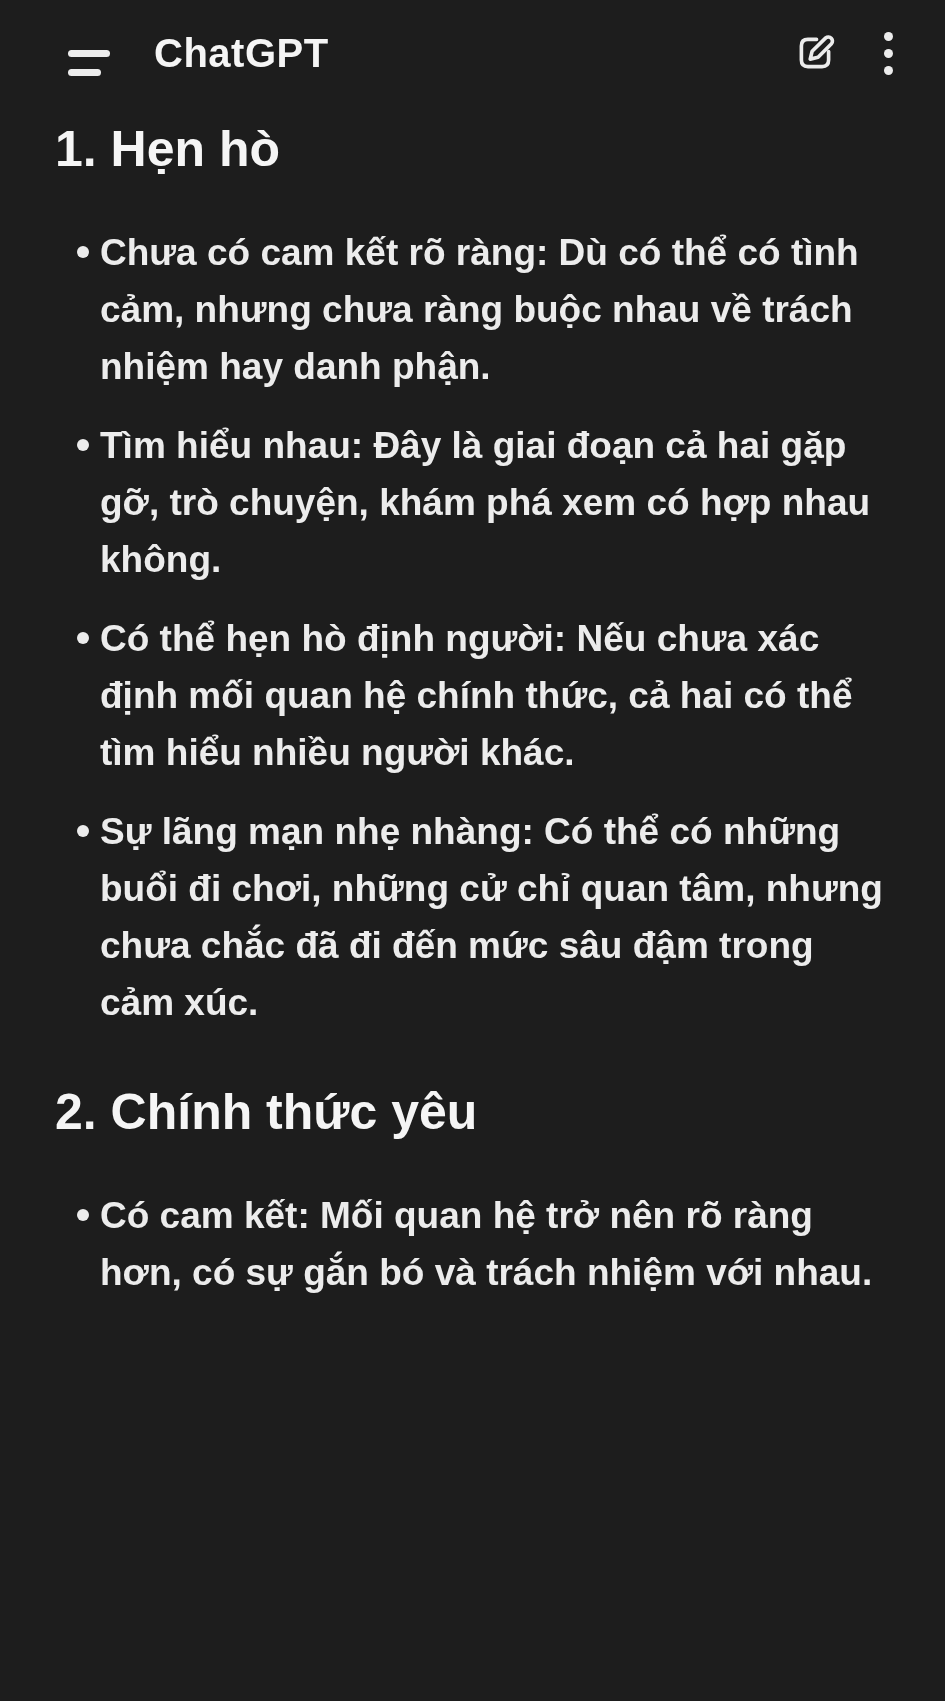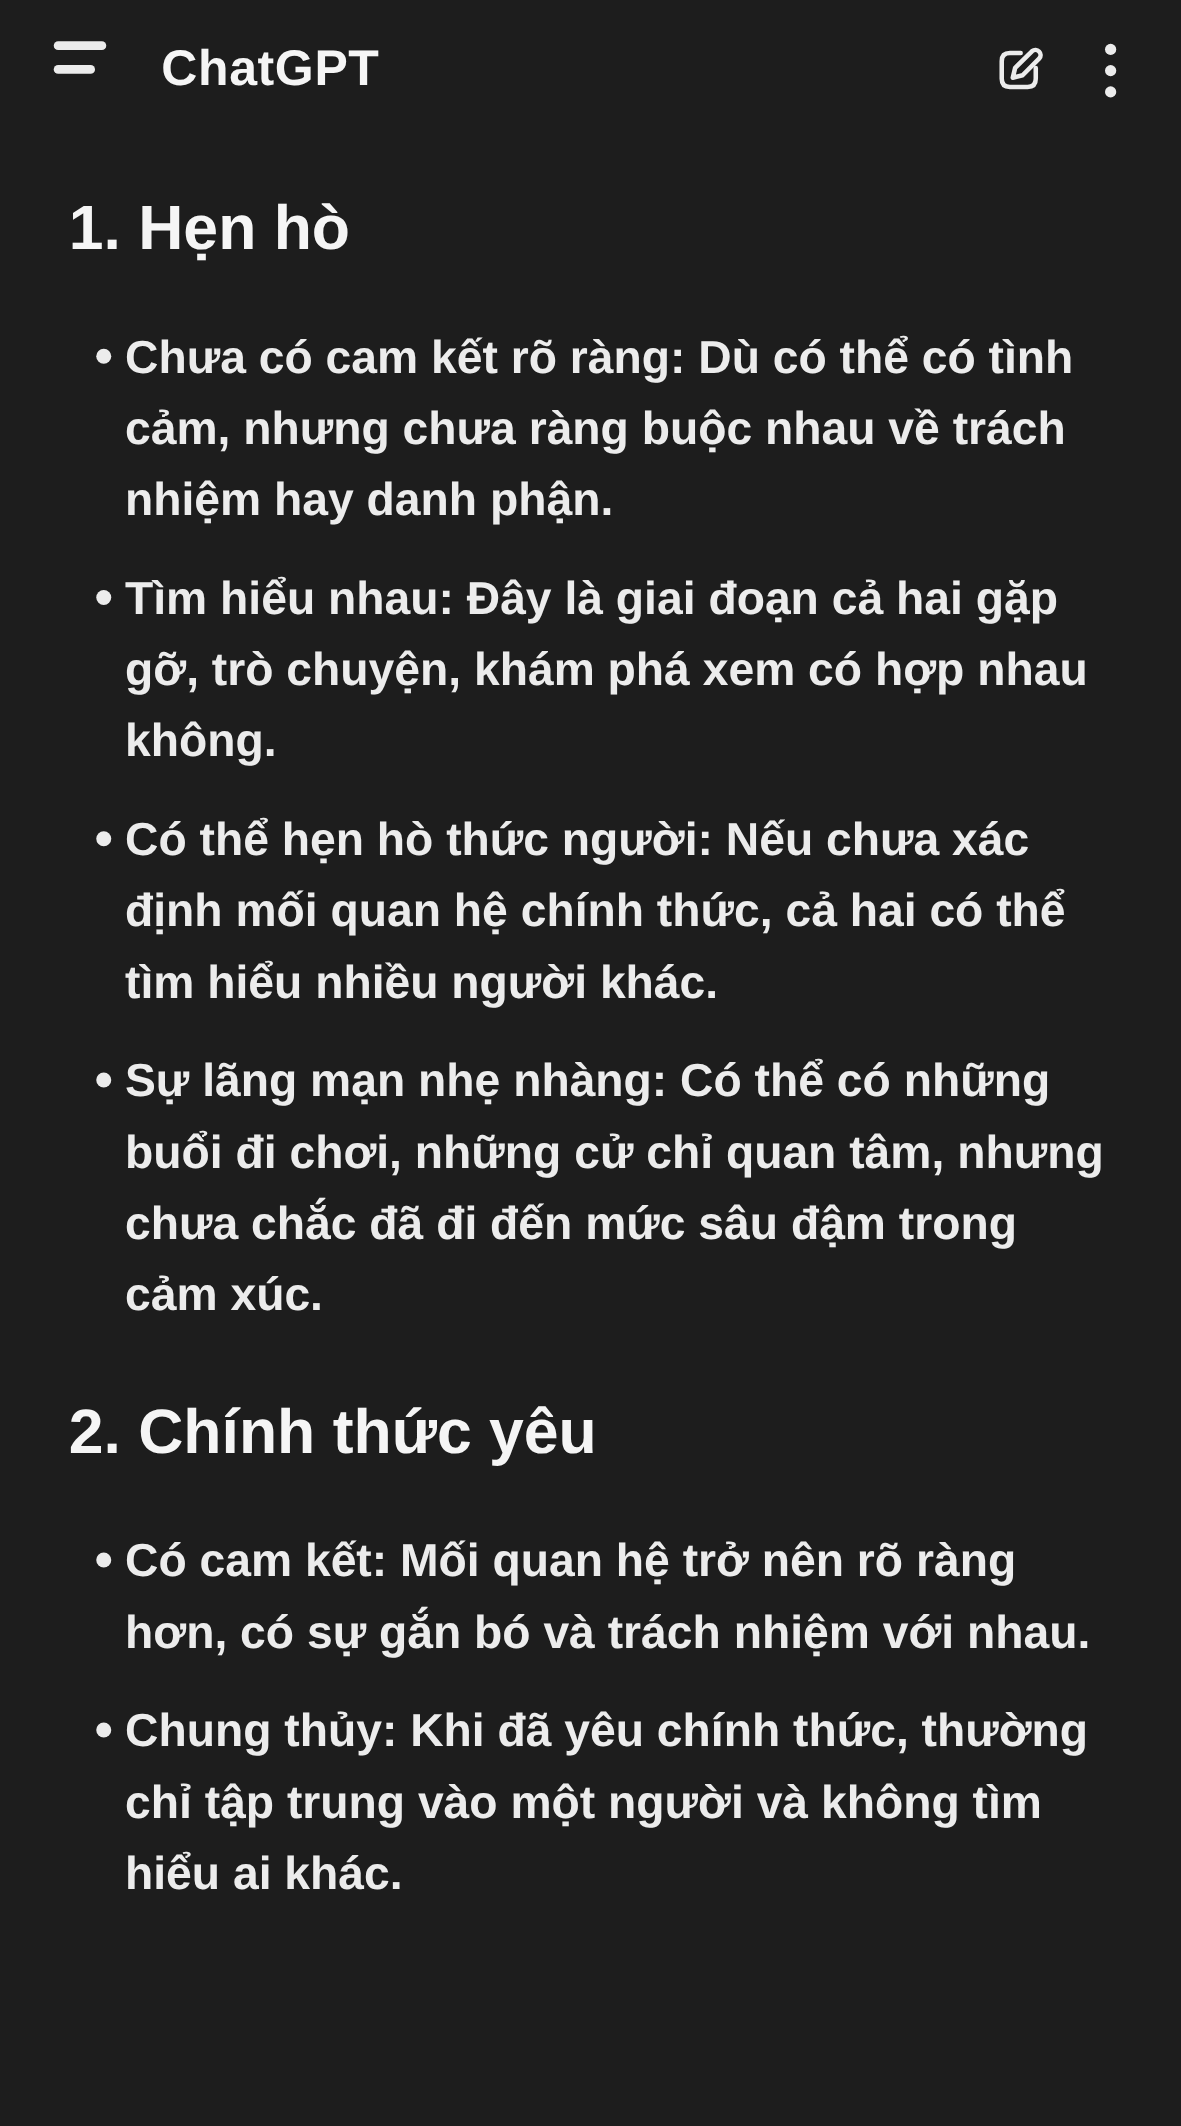--- a/index.html
+++ b/index.html
@@ -8,24 +8,23 @@
     width: 945px;
     height: 1701px;
     overflow: hidden;
     background: #1d1d1d;
     font-family: "Liberation Sans", sans-serif;
   }
   
   .topbar {
     height: 90px;
     display: flex;
-    align-items: flex-start;
-    padding: 0 52px 14px 43px;
+    align-items: flex-end;
+    padding: 0 52px 14px 68px;
     box-sizing: border-box;
-    margin-top: 33px;
   }
   .icon-btn {
     background: none;
     border: none;
     padding: 0;
     cursor: pointer;
     display: flex;
     flex-direction: column;
     justify-content: center;
   }
@@ -127,34 +126,30 @@
   <ul class="bullets">
     <li class="bullet">
       <span class="lbl">Chưa có cam kết rõ ràng:</span>
       <span class="txt">Dù có thể có tình cảm, nhưng chưa ràng buộc nhau về trách nhiệm hay danh phận.</span>
     </li>
     <li class="bullet">
       <span class="lbl">Tìm hiểu nhau:</span>
       <span class="txt">Đây là giai đoạn cả hai gặp gỡ, trò chuyện, khám phá xem có hợp nhau không.</span>
     </li>
     <li class="bullet">
-      <span class="lbl">Có thể hẹn hò thức người:</span>
+      <span class="lbl">Có thể hẹn hò định người:</span>
       <span class="txt">Nếu chưa xác định mối quan hệ chính thức, cả hai có thể tìm hiểu nhiều người khác.</span>
     </li>
     <li class="bullet">
       <span class="lbl">Sự lãng mạn nhẹ nhàng:</span>
       <span class="txt">Có thể có những buổi đi chơi, những cử chỉ quan tâm, nhưng chưa chắc đã đi đến mức sâu đậm trong cảm xúc.</span>
     </li>
   </ul>
 
   <h2 class="section-heading">2. Chính thức yêu</h2>
   <ul class="bullets">
     <li class="bullet">
       <span class="lbl">Có cam kết:</span>
       <span class="txt">Mối quan hệ trở nên rõ ràng hơn, có sự gắn bó và trách nhiệm với nhau.</span>
     </li>
-    <li class="bullet">
-      <span class="lbl">Chung thủy:</span>
-      <span class="txt">Khi đã yêu chính thức, thường chỉ tập trung vào một người và không tìm hiểu ai khác.</span>
-    </li>
   </ul>
 
 </main>
 
 </body></html>

